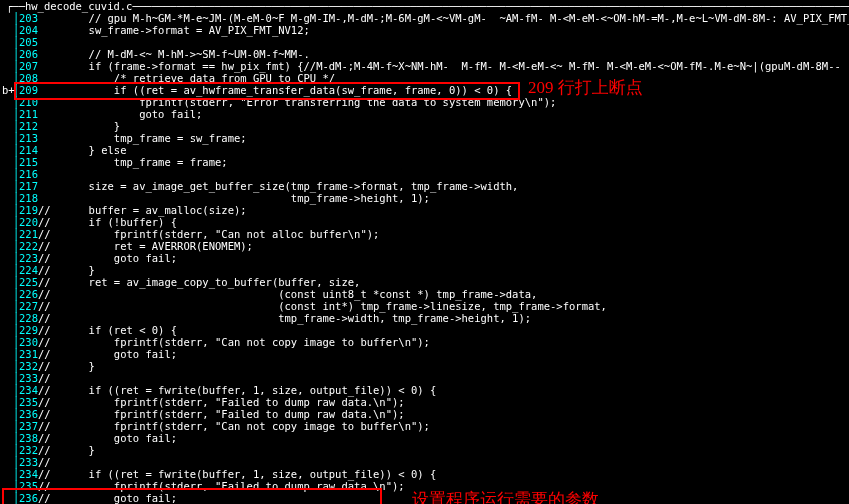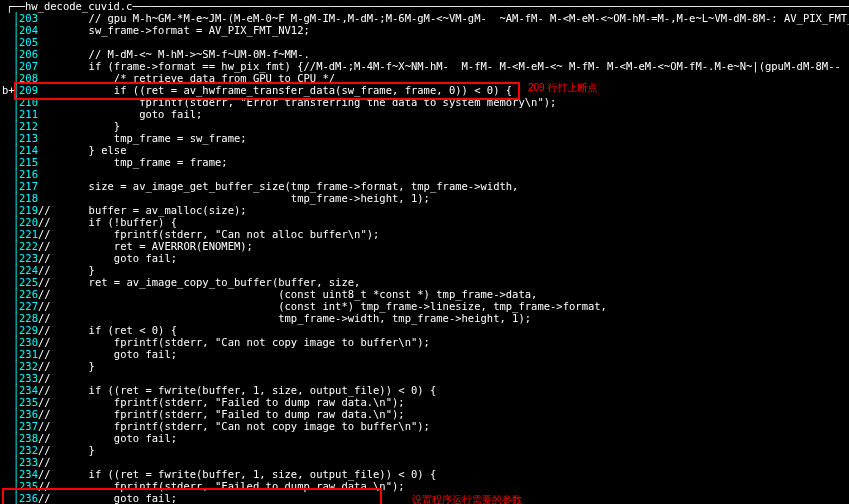--- a/index.html
+++ b/index.html
@@ -43,22 +43,22 @@
   
   .red-box {
     position: absolute;
     border: 2px solid #ff0000;
     pointer-events: none;
     z-index: 10;
   }
   .annotation {
     position: absolute;
     color: #ff0000;
-    font-size: 10px;
-    font-family: Liberation Sans, sans-serif;
+    font-size: 17px;
+    font-family: Liberation Serif, serif;
     z-index: 11;
   }
   .b-plus {
     position:absolute;
     color:#fff;
     font-size:10.5px;
     z-index:12;
   }
 </style>
 </head>

